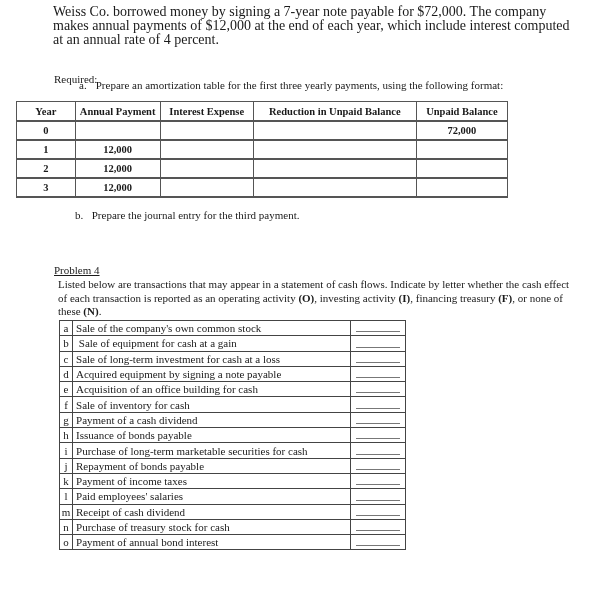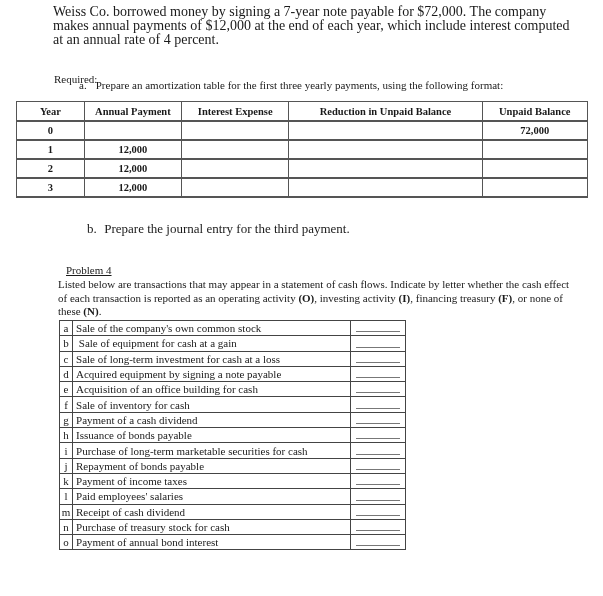--- a/index.html
+++ b/index.html
@@ -13,33 +13,33 @@
     }
     .required-label {
       position: absolute; left: 53px; top: 72px; font-size: 11px; margin: 1px;
     }
     .req-a {
       position: absolute; left: 75px; top: 75px; font-size: 11px; margin: 4px;
       white-space: nowrap;
     }
     .req-a .letter, .req-b .letter { display: inline-block; width: 14px; }
     table.amort {
-      position: absolute; left: 16px; top: 101px; width: 572px;
+      position: absolute; left: 16px; top: 101px; width: 492px;
       border-collapse: collapse; font-size: 10.5px; font-weight: bold;
     }
     table.amort th, table.amort td {
       border: 1.5px solid #555; height: 17px; padding: 0 2px; text-align: center;
     }
     table.amort th { height: 18px; }
     table.amort tr { border-bottom: 2px solid #555; }
     .req-b {
-      position: absolute; left: 75px; top: 209px; font-size: 13px; margin: 12px;
+      position: absolute; left: 75px; top: 209px; font-size: 11px; margin: 0;
     }
     .p4-title {
-      position: absolute; left: 66px; top: 264px; font-size: 11px; margin: 0;
+      position: absolute; left: 54px; top: 264px; font-size: 11px; margin: 0;
       text-decoration: underline;
     }
     .p4-desc {
       position: absolute; left: 58px; top: 278px; width: 520px;
       font-size: 11px; line-height: 13.5px; margin: 0;
     }
     table.tx {
       position: absolute; left: 59px; top: 320px; width: 347px;
       border-collapse: collapse; font-size: 11px;
     }

